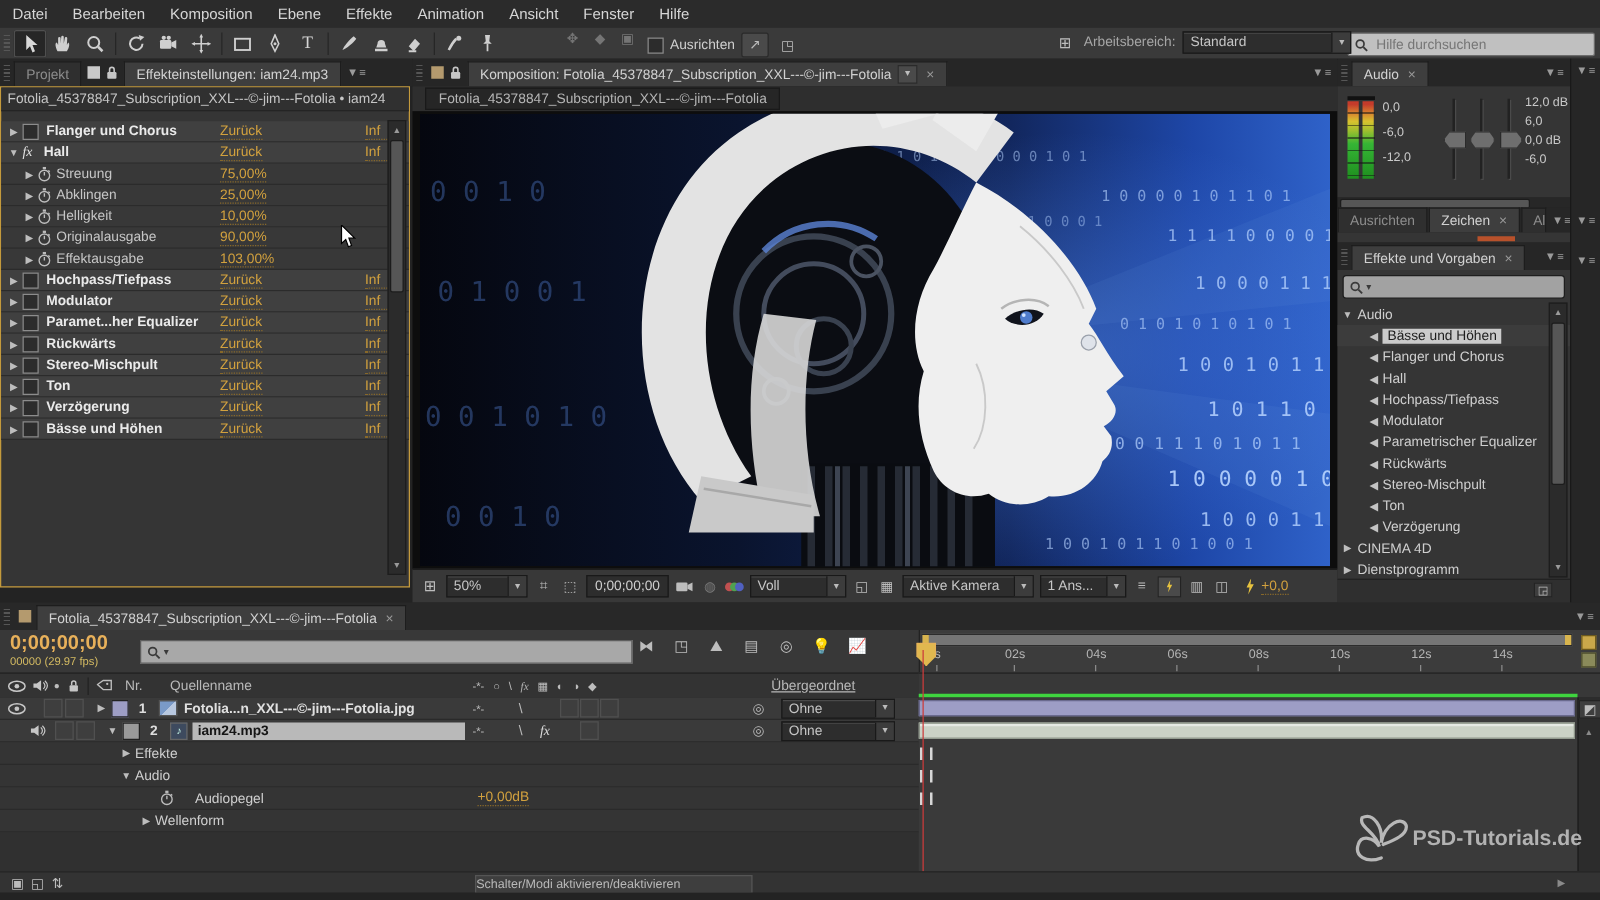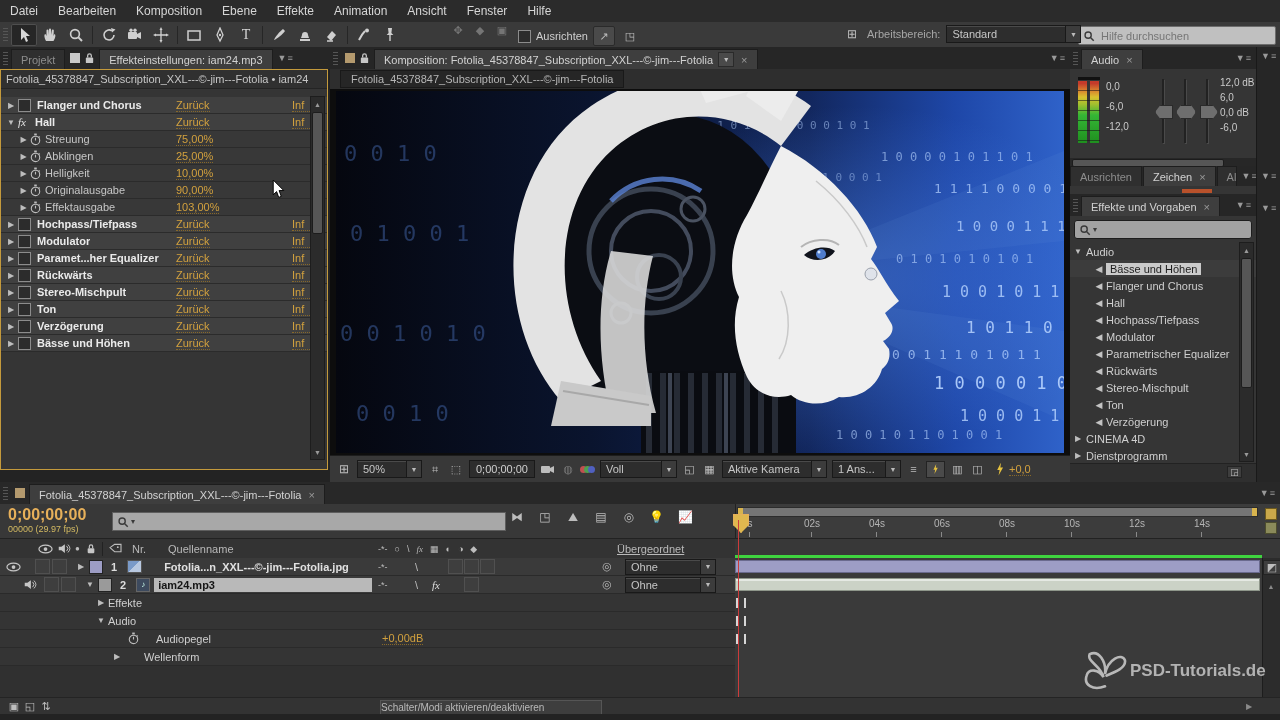--- a/index.html
+++ b/index.html
@@ -750,21 +750,21 @@
       <span class="rt" style="left:393px;">12s</span>
       <span class="rt" style="left:458px;">14s</span>
     </div>
     <div class="abs" style="left: -3px; top: 10px; width: 14px; height: 17px; background: rgb(224, 184, 79); border: 1px solid rgb(231, 176, 90); clip-path: polygon(0px 0px, 100% 0px, 100% 58%, 50% 100%, 0px 58%);"></div>
   </div>
   <div class="abs" style="left:1262px;top:0;width:18px;height:34px;background:#3c3c3c;">
     <div class="abs" style="left:3px;top:4px;width:10px;height:10px;background:#caa84a;border:1px solid #6d5a1d;"></div>
     <div class="abs" style="left:3px;top:18px;width:10px;height:10px;background:#8a8a5a;border:1px solid #4d4d2d;"></div>
   </div>
 
-  <div class="abs row" style="left:0;top:34px;width:735px;height:19px;background:#333333;border-top:1px solid #222;border-bottom:1px solid #222;padding-left:32px;">
+  <div class="abs row" style="left:0;top:34px;width:735px;height:19px;background:#333333;border-top:1px solid #222;border-bottom:1px solid #222;">
     <svg class="ic" width="15" height="10" style="margin-left:6px;">
           <use href="#i-eye"></use>
         </svg>
     <svg class="ic" width="14" height="11" style="margin-left:4px;">
           <use href="#i-spk"></use>
         </svg>
     <span class="g" data-g="●" style="width:13px;font-size:8px;"></span>
     <svg class="ic" width="10" height="12" style="margin-left:2px;">
           <use href="#i-lock"></use>
         </svg>
@@ -793,21 +793,21 @@
   <div class="lrow" style="top:54px;">
     <svg class="ic" width="15" height="10" style="margin-left:6px;">
           <use href="#i-eye"></use>
         </svg>
     <span class="swbox" style="margin-left:14px;"></span>
     <span class="swbox" style="margin-left:2px;"></span>
     <span class="g" data-g="▶" style="width:16px;font-size:8px;margin-left:6px;"></span>
     <span style="width: 12px; height: 12px; border: 1px solid rgb(34, 34, 34); background: rgb(157, 157, 197);"></span>
     <span style="margin-left:8px;font-weight:bold;color:#ddd;">1</span>
     <span style="margin-left:10px;width:13px;height:11px;background:linear-gradient(135deg,#7a9ac8 50%,#b8c8e0 50%);border:1px solid #555;"></span>
-    <span style="margin-left:22px;color:#e0e0e0;font-weight:bold;white-space:nowrap;">Fotolia...n_XXL---©-jim---Fotolia.jpg</span>
+    <span style="margin-left:5px;color:#e0e0e0;font-weight:bold;white-space:nowrap;">Fotolia...n_XXL---©-jim---Fotolia.jpg</span>
     <span class="abs g" data-g="-*-" style="left:378px;font-size:9px;"></span>
     <span class="abs g" data-g="\" style="left:415px;"></span>
     <span class="abs swbox" style="left:448px;"></span>
     <span class="abs swbox" style="left:464px;"></span>
     <span class="abs swbox" style="left:480px;"></span>
     <span class="abs g" data-g="◎" style="left:602px;"></span>
     <div class="abs sel" style="left:625px;width:84px;height:14px;">
       <span>Ohne</span>
           <span class="dd g" data-g="▼"></span>
     </div>
@@ -843,21 +843,21 @@
   </div>
   <div class="lrow prop" style="top:126px;">
     <svg class="ic" width="11" height="13" style="margin-left:128px;">
           <use href="#i-stopw"></use>
         </svg>
     <span style="margin-left:17px;color:#cfcfcf;">Audiopegel</span>
     <span class="abs val" style="left:382px;">+0,00dB</span>
   </div>
   <div class="lrow prop" style="top:144px;">
     <span class="g" data-g="▶" style="width:14px;font-size:8px;margin-left:110px;"></span>
-    <span style="color:#cfcfcf;margin-left:20px;">Wellenform</span>
+    <span style="color:#cfcfcf;">Wellenform</span>
   </div>
   <div class="abs" style="left:0;top:162px;width:735px;height:31px;background:#303030;"></div>
 
   <div class="abs" style="left:735px;top:54px;width:527px;height:139px;background:#3a3a3a;">
     <div class="abs" style="left: 0px; top: 2px; width: 525px; height: 13px; border: 1px solid rgb(106, 106, 142); box-sizing: border-box; background: rgb(157, 157, 197);"></div>
     <div class="abs" style="left: 0px; top: 20px; width: 525px; height: 13px; border: 1px solid rgb(142, 150, 138); box-sizing: border-box; box-shadow: rgba(255, 255, 255, 0.5) 0px 2px 0px inset; background: rgb(203, 210, 198);"></div>
     <span class="ibeam" style="left:1px;top:40px;"></span>
     <span class="ibeam" style="left:1px;top:58px;"></span>
     <span class="ibeam" style="left:1px;top:76px;"></span>
   </div>

